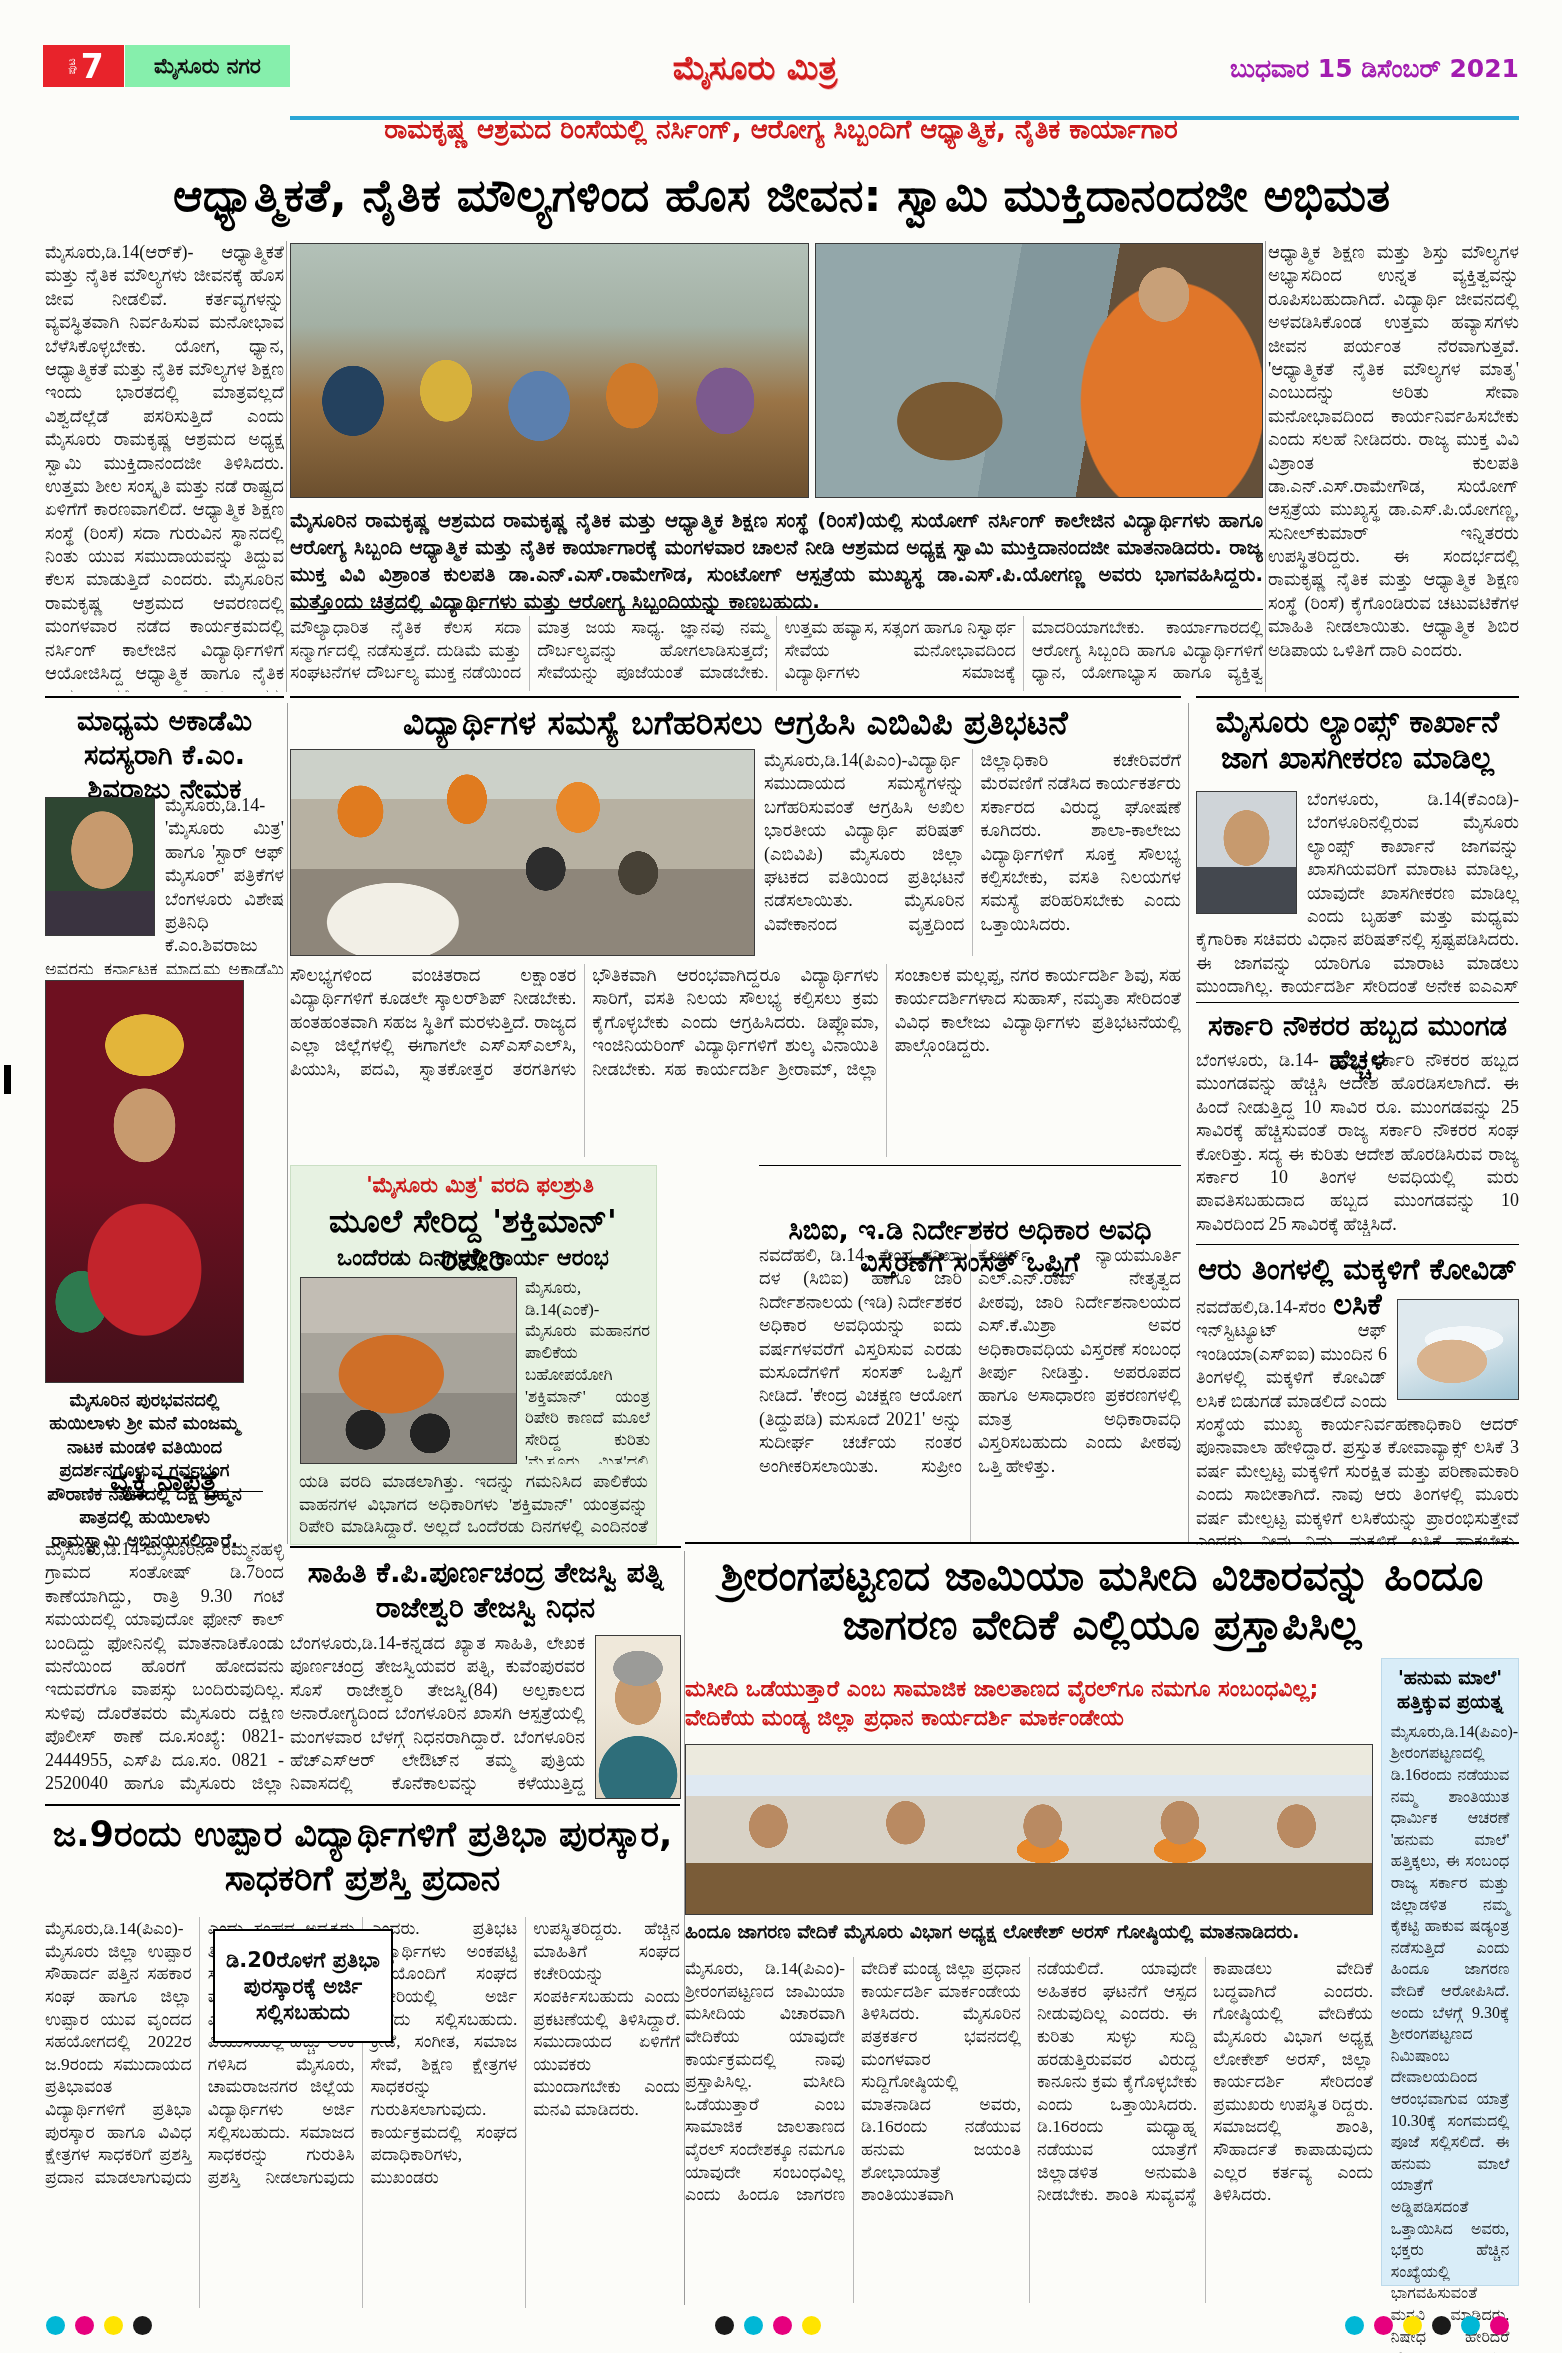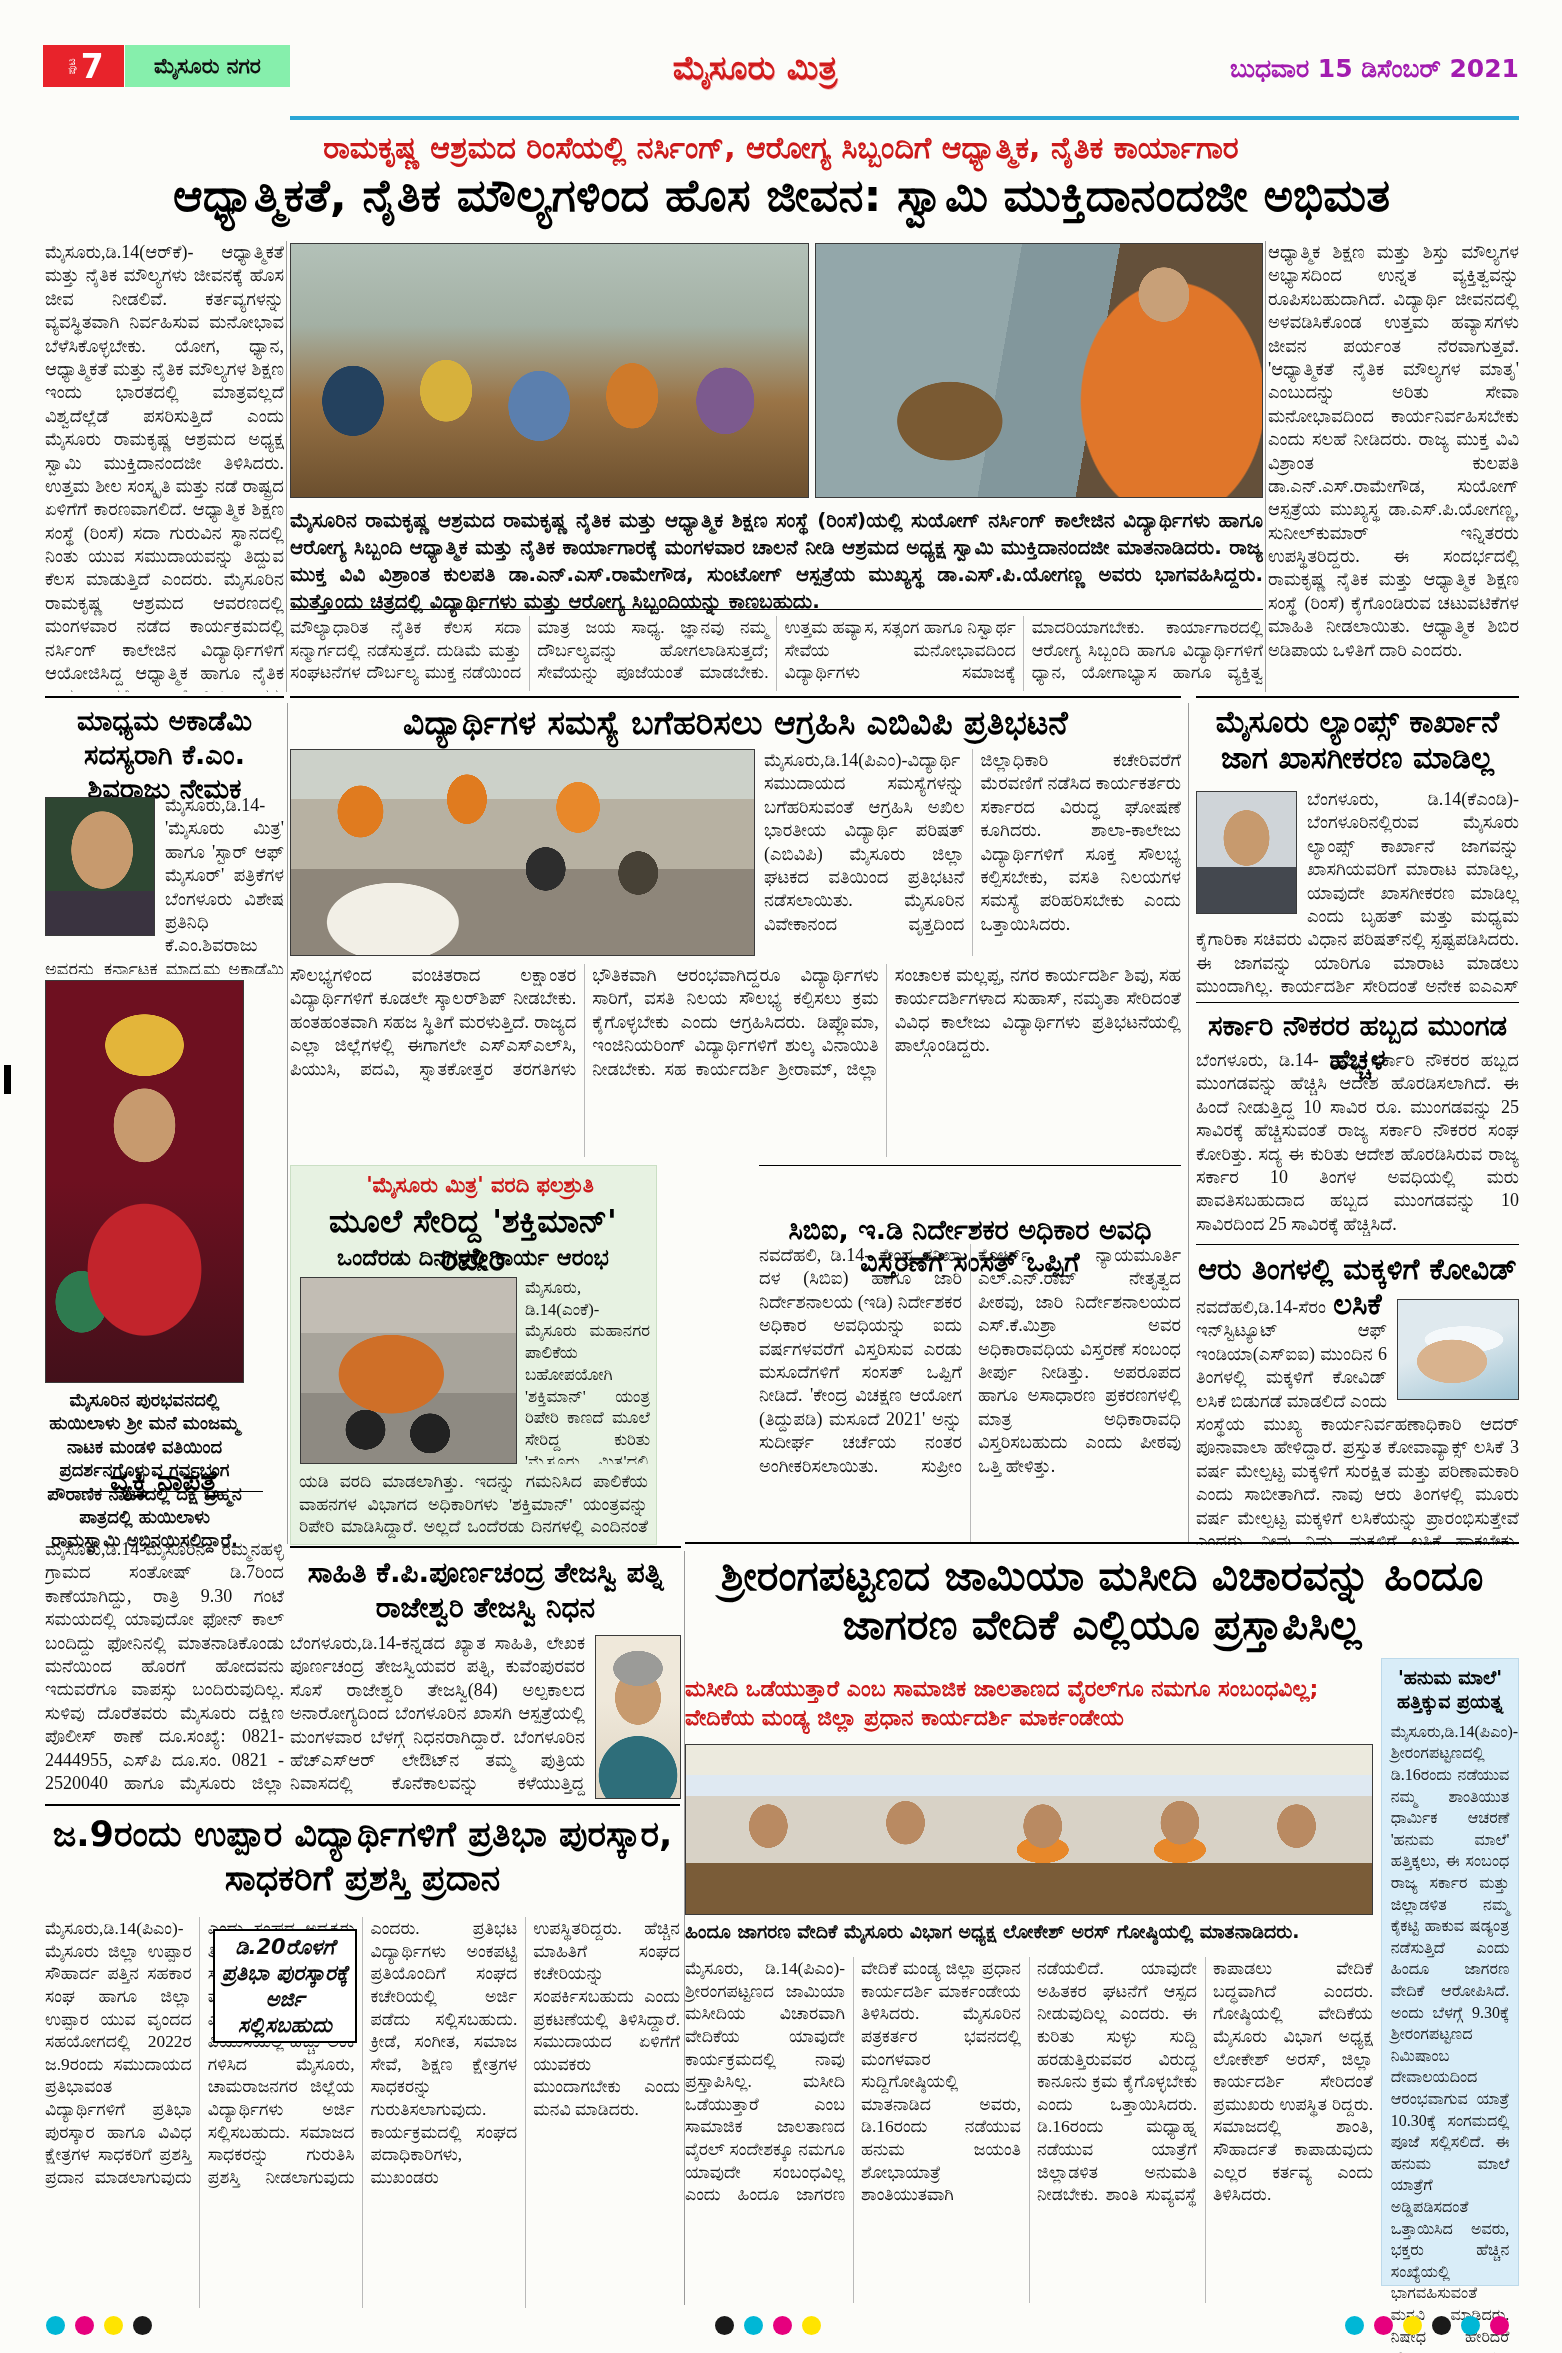--- a/index.html
+++ b/index.html
@@ -102,21 +102,21 @@
   <span class="lbl">ಪುಟ</span>
   <span class="num">7</span>
 </div>
 <div class="abs sectionbox" style="left:125px;top:45px;width:165px;height:42px;">
   <span>ಮೈಸೂರು ನಗರ</span>
 </div>
 <div class="abs masthead" style="left:552px;top:48px;width:406px;">ಮೈಸೂರು ಮಿತ್ರ</div>
 <div class="abs dateline" style="left:1087px;top:54px;width:432px;">ಬುಧವಾರ 15 ಡಿಸೆಂಬರ್ 2021</div>
 <div class="abs bluerule" style="left:290px;top:116px;width:1229px;height:3.6px;"></div>
 
-<div class="abs hl red" style="left:94px;top:130px;width:1374px;font-size:30px;">ರಾಮಕೃಷ್ಣ ಆಶ್ರಮದ ರಿಂಸೆಯಲ್ಲಿ ನರ್ಸಿಂಗ್, ಆರೋಗ್ಯ ಸಿಬ್ಬಂದಿಗೆ ಆಧ್ಯಾತ್ಮಿಕ, ನೈತಿಕ ಕಾರ್ಯಾಗಾರ</div>
+<div class="abs hl red" style="left:94px;top:114px;width:1374px;font-size:26px;">ರಾಮಕೃಷ್ಣ ಆಶ್ರಮದ ರಿಂಸೆಯಲ್ಲಿ ನರ್ಸಿಂಗ್, ಆರೋಗ್ಯ ಸಿಬ್ಬಂದಿಗೆ ಆಧ್ಯಾತ್ಮಿಕ, ನೈತಿಕ ಕಾರ್ಯಾಗಾರ</div>
 <div class="abs hl" style="left:51px;top:171px;width:1461px;font-size:45px;line-height:1.1;">ಆಧ್ಯಾತ್ಮಿಕತೆ, ನೈತಿಕ ಮೌಲ್ಯಗಳಿಂದ ಹೊಸ ಜೀವನ: ಸ್ವಾಮಿ ಮುಕ್ತಿದಾನಂದಜೀ ಅಭಿಮತ</div>
 
 <div class="abs body-text" style="left:45px;top:241px;width:239px;height:451px;overflow:hidden;">ಮೈಸೂರು,ಡಿ.14(ಆರ್‌ಕೆ)- ಆಧ್ಯಾತ್ಮಿಕತೆ ಮತ್ತು ನೈತಿಕ ಮೌಲ್ಯಗಳು ಜೀವನಕ್ಕೆ ಹೊಸ ಜೀವ ನೀಡಲಿವೆ. ಕರ್ತವ್ಯಗಳನ್ನು ವ್ಯವಸ್ಥಿತವಾಗಿ ನಿರ್ವಹಿಸುವ ಮನೋಭಾವ ಬೆಳೆಸಿಕೊಳ್ಳಬೇಕು. ಯೋಗ, ಧ್ಯಾನ, ಆಧ್ಯಾತ್ಮಿಕತೆ ಮತ್ತು ನೈತಿಕ ಮೌಲ್ಯಗಳ ಶಿಕ್ಷಣ ಇಂದು ಭಾರತದಲ್ಲಿ ಮಾತ್ರವಲ್ಲದೆ ವಿಶ್ವದೆಲ್ಲೆಡೆ ಪಸರಿಸುತ್ತಿದೆ ಎಂದು ಮೈಸೂರು ರಾಮಕೃಷ್ಣ ಆಶ್ರಮದ ಅಧ್ಯಕ್ಷ ಸ್ವಾಮಿ ಮುಕ್ತಿದಾನಂದಜೀ ತಿಳಿಸಿದರು. ಉತ್ತಮ ಶೀಲ ಸಂಸ್ಕೃತಿ ಮತ್ತು ನಡೆ ರಾಷ್ಟ್ರದ ಏಳಿಗೆಗೆ ಕಾರಣವಾಗಲಿದೆ. ಆಧ್ಯಾತ್ಮಿಕ ಶಿಕ್ಷಣ ಸಂಸ್ಥೆ (ರಿಂಸೆ) ಸದಾ ಗುರುವಿನ ಸ್ಥಾನದಲ್ಲಿ ನಿಂತು ಯುವ ಸಮುದಾಯವನ್ನು ತಿದ್ದುವ ಕೆಲಸ ಮಾಡುತ್ತಿದೆ ಎಂದರು. ಮೈಸೂರಿನ ರಾಮಕೃಷ್ಣ ಆಶ್ರಮದ ಆವರಣದಲ್ಲಿ ಮಂಗಳವಾರ ನಡೆದ ಕಾರ್ಯಕ್ರಮದಲ್ಲಿ ನರ್ಸಿಂಗ್ ಕಾಲೇಜಿನ ವಿದ್ಯಾರ್ಥಿಗಳಿಗೆ ಆಯೋಜಿಸಿದ್ದ ಆಧ್ಯಾತ್ಮಿಕ ಹಾಗೂ ನೈತಿಕ ಕಾರ್ಯಾಗಾರಕ್ಕೆ ಚಾಲನೆ ನೀಡಿ ಅವರು ಮಾತನಾಡಿದರು.</div>
 <div class="abs photo ph-classroom" style="left:290px;top:243px;width:519px;height:255px;"></div>
 <div class="abs photo ph-swami" style="left:815px;top:243px;width:448px;height:255px;"></div>
 <div class="abs body-text" style="left:1268px;top:241px;width:251px;height:451px;overflow:hidden;">ಆಧ್ಯಾತ್ಮಿಕ ಶಿಕ್ಷಣ ಮತ್ತು ಶಿಸ್ತು ಮೌಲ್ಯಗಳ ಅಭ್ಯಾಸದಿಂದ ಉನ್ನತ ವ್ಯಕ್ತಿತ್ವವನ್ನು ರೂಪಿಸಬಹುದಾಗಿದೆ. ವಿದ್ಯಾರ್ಥಿ ಜೀವನದಲ್ಲಿ ಅಳವಡಿಸಿಕೊಂಡ ಉತ್ತಮ ಹವ್ಯಾಸಗಳು ಜೀವನ ಪರ್ಯಂತ ನೆರವಾಗುತ್ತವೆ. 'ಆಧ್ಯಾತ್ಮಿಕತೆ ನೈತಿಕ ಮೌಲ್ಯಗಳ ಮಾತೃ' ಎಂಬುದನ್ನು ಅರಿತು ಸೇವಾ ಮನೋಭಾವದಿಂದ ಕಾರ್ಯನಿರ್ವಹಿಸಬೇಕು ಎಂದು ಸಲಹೆ ನೀಡಿದರು. ರಾಜ್ಯ ಮುಕ್ತ ವಿವಿ ವಿಶ್ರಾಂತ ಕುಲಪತಿ ಡಾ.ಎನ್.ಎಸ್.ರಾಮೇಗೌಡ, ಸುಯೋಗ್ ಆಸ್ಪತ್ರೆಯ ಮುಖ್ಯಸ್ಥ ಡಾ.ಎಸ್.ಪಿ.ಯೋಗಣ್ಣ, ಸುನೀಲ್‌ಕುಮಾರ್ ಇನ್ನಿತರರು ಉಪಸ್ಥಿತರಿದ್ದರು. ಈ ಸಂದರ್ಭದಲ್ಲಿ ರಾಮಕೃಷ್ಣ ನೈತಿಕ ಮತ್ತು ಆಧ್ಯಾತ್ಮಿಕ ಶಿಕ್ಷಣ ಸಂಸ್ಥೆ (ರಿಂಸೆ) ಕೈಗೊಂಡಿರುವ ಚಟುವಟಿಕೆಗಳ ಮಾಹಿತಿ ನೀಡಲಾಯಿತು. ಆಧ್ಯಾತ್ಮಿಕ ಶಿಬಿರ ಅಡಿಪಾಯ ಒಳಿತಿಗೆ ದಾರಿ ಎಂದರು.</div>
 
 <div class="abs vline" style="left:286px;top:241px;height:451px;"></div>
 <div class="abs vline" style="left:1265px;top:241px;height:451px;"></div>
 
@@ -180,21 +180,21 @@
 <div class="abs hl" style="left:290px;top:1555px;width:391px;font-size:28px;line-height:1.25;">ಸಾಹಿತಿ ಕೆ.ಪಿ.ಪೂರ್ಣಚಂದ್ರ ತೇಜಸ್ವಿ ಪತ್ನಿ ರಾಜೇಶ್ವರಿ ತೇಜಸ್ವಿ ನಿಧನ</div>
 <div class="abs" style="left:290px;top:1632px;width:391px;height:168px;overflow:hidden;">
   <div class="photo ph-rajeshwari float-r" style="width:86px;height:164px;"></div>
   <div class="body-text">ಬೆಂಗಳೂರು,ಡಿ.14-ಕನ್ನಡದ ಖ್ಯಾತ ಸಾಹಿತಿ, ಲೇಖಕ ಪೂರ್ಣಚಂದ್ರ ತೇಜಸ್ವಿಯವರ ಪತ್ನಿ, ಕುವೆಂಪುರವರ ಸೊಸೆ ರಾಜೇಶ್ವರಿ ತೇಜಸ್ವಿ(84) ಅಲ್ಪಕಾಲದ ಅನಾರೋಗ್ಯದಿಂದ ಬೆಂಗಳೂರಿನ ಖಾಸಗಿ ಆಸ್ಪತ್ರೆಯಲ್ಲಿ ಮಂಗಳವಾರ ಬೆಳಗ್ಗೆ ನಿಧನರಾಗಿದ್ದಾರೆ. ಬೆಂಗಳೂರಿನ ಹೆಚ್‌ಎಸ್‌ಆರ್ ಲೇಔಟ್‌ನ ತಮ್ಮ ಪುತ್ರಿಯ ನಿವಾಸದಲ್ಲಿ ಕೊನೆಕಾಲವನ್ನು ಕಳೆಯುತ್ತಿದ್ದ ರಾಜೇಶ್ವರಿಯವರ ದೇಹವನ್ನು ದಾನ ಮಾಡಲು ಕುಟುಂಬದವರು ನಿರ್ಧರಿಸಿದ್ದಾರೆ. 1966ರಲ್ಲಿ ಕುವೆಂಪುರವರ ಪುತ್ರ ಪೂರ್ಣಚಂದ್ರ ತೇಜಸ್ವಿಯವರನ್ನು ವಿವಾಹವಾಗಿದ್ದ ರಾಜೇಶ್ವರಿಯವರು ಮೊದಲಿಗೆ 'ನನ್ನ ತೇಜಸ್ವಿ' ಪುಸ್ತಕ ಬರೆದು ಖ್ಯಾತಿ ಪಡೆದಿದ್ದರು. ಇವರ ನಿಧನಕ್ಕೆ ನಾಡಿನ ಹಲವು ಗಣ್ಯರು ತೀವ್ರ ಸಂತಾಪ ಸೂಚಿಸಿದ್ದಾರೆ.</div>
 </div>
 <div class="abs vline" style="left:684px;top:1551px;height:754px;"></div>
 
 <div class="abs hrule" style="left:45px;top:1804px;width:635px;height:2.2px;"></div>
 <div class="abs hl" style="left:45px;top:1813px;width:635px;font-size:35px;line-height:1.25;">ಜ.9ರಂದು ಉಪ್ಪಾರ ವಿದ್ಯಾರ್ಥಿಗಳಿಗೆ ಪ್ರತಿಭಾ ಪುರಸ್ಕಾರ, ಸಾಧಕರಿಗೆ ಪ್ರಶಸ್ತಿ ಪ್ರದಾನ</div>
 <div class="abs body-text cols4" style="left:45px;top:1917px;width:635px;height:391px;overflow:hidden;font-size:17.4px;">ಮೈಸೂರು,ಡಿ.14(ಪಿಎಂ)-ಮೈಸೂರು ಜಿಲ್ಲಾ ಉಪ್ಪಾರ ಸೌಹಾರ್ದ ಪತ್ತಿನ ಸಹಕಾರ ಸಂಘ ಹಾಗೂ ಜಿಲ್ಲಾ ಉಪ್ಪಾರ ಯುವ ವೃಂದದ ಸಹಯೋಗದಲ್ಲಿ 2022ರ ಜ.9ರಂದು ಸಮುದಾಯದ ಪ್ರತಿಭಾವಂತ ವಿದ್ಯಾರ್ಥಿಗಳಿಗೆ ಪ್ರತಿಭಾ ಪುರಸ್ಕಾರ ಹಾಗೂ ವಿವಿಧ ಕ್ಷೇತ್ರಗಳ ಸಾಧಕರಿಗೆ ಪ್ರಶಸ್ತಿ ಪ್ರದಾನ ಮಾಡಲಾಗುವುದು ಎಂದು ಸಂಘದ ಅಧ್ಯಕ್ಷರು ತಿಳಿಸಿದರು. ಸುದ್ದಿಗೋಷ್ಠಿಯಲ್ಲಿ ಮಾತನಾಡಿದ ಅವರು, ಎಸ್‌ಎಸ್‌ಎಲ್‌ಸಿ ಮತ್ತು ಪಿಯುಸಿಯಲ್ಲಿ ಹೆಚ್ಚು ಅಂಕ ಗಳಿಸಿದ ಮೈಸೂರು, ಚಾಮರಾಜನಗರ ಜಿಲ್ಲೆಯ ವಿದ್ಯಾರ್ಥಿಗಳು ಅರ್ಜಿ ಸಲ್ಲಿಸಬಹುದು. ಸಮಾಜದ ಸಾಧಕರನ್ನು ಗುರುತಿಸಿ ಪ್ರಶಸ್ತಿ ನೀಡಲಾಗುವುದು ಎಂದರು. ಪ್ರತಿಭಟ ವಿದ್ಯಾರ್ಥಿಗಳು ಅಂಕಪಟ್ಟಿ ಪ್ರತಿಯೊಂದಿಗೆ ಸಂಘದ ಕಚೇರಿಯಲ್ಲಿ ಅರ್ಜಿ ಪಡೆದು ಸಲ್ಲಿಸಬಹುದು. ಕ್ರೀಡೆ, ಸಂಗೀತ, ಸಮಾಜ ಸೇವೆ, ಶಿಕ್ಷಣ ಕ್ಷೇತ್ರಗಳ ಸಾಧಕರನ್ನು ಗುರುತಿಸಲಾಗುವುದು. ಕಾರ್ಯಕ್ರಮದಲ್ಲಿ ಸಂಘದ ಪದಾಧಿಕಾರಿಗಳು, ಮುಖಂಡರು ಉಪಸ್ಥಿತರಿದ್ದರು. ಹೆಚ್ಚಿನ ಮಾಹಿತಿಗೆ ಸಂಘದ ಕಚೇರಿಯನ್ನು ಸಂಪರ್ಕಿಸಬಹುದು ಎಂದು ಪ್ರಕಟಣೆಯಲ್ಲಿ ತಿಳಿಸಿದ್ದಾರೆ. ಸಮುದಾಯದ ಏಳಿಗೆಗೆ ಯುವಕರು ಮುಂದಾಗಬೇಕು ಎಂದು ಮನವಿ ಮಾಡಿದರು.</div>
-<div class="abs notebox" style="left:213px;top:1929px;width:144px;height:114px;font-style:italic;">
+<div class="abs notebox" style="left:213px;top:1929px;width:180px;height:114px;">
   <span>ಡಿ.20ರೊಳಗೆ ಪ್ರತಿಭಾ ಪುರಸ್ಕಾರಕ್ಕೆ ಅರ್ಜಿ ಸಲ್ಲಿಸಬಹುದು</span>
 </div>
 
 <div class="abs hrule" style="left:685px;top:1542px;width:834px;height:2.2px;"></div>
 <div class="abs hl" style="left:685px;top:1552px;width:834px;font-size:41px;line-height:1.2;">ಶ್ರೀರಂಗಪಟ್ಟಣದ ಜಾಮಿಯಾ ಮಸೀದಿ ವಿಚಾರವನ್ನು ಹಿಂದೂ ಜಾಗರಣ ವೇದಿಕೆ ಎಲ್ಲಿಯೂ ಪ್ರಸ್ತಾಪಿಸಿಲ್ಲ</div>
 <div class="abs hl red" style="left:685px;top:1675px;width:692px;font-size:22px;line-height:1.3;text-align:left;">ಮಸೀದಿ ಒಡೆಯುತ್ತಾರೆ ಎಂಬ ಸಾಮಾಜಿಕ ಜಾಲತಾಣದ ವೈರಲ್‌ಗೂ ನಮಗೂ ಸಂಬಂಧವಿಲ್ಲ; ವೇದಿಕೆಯ ಮಂಡ್ಯ ಜಿಲ್ಲಾ ಪ್ರಧಾನ ಕಾರ್ಯದರ್ಶಿ ಮಾರ್ಕಂಡೇಯ</div>
 <div class="abs photo ph-presser" style="left:685px;top:1744px;width:688px;height:171px;"></div>
 <div class="abs cap" style="left:685px;top:1920px;width:688px;font-size:19px;">ಹಿಂದೂ ಜಾಗರಣ ವೇದಿಕೆ ಮೈಸೂರು ವಿಭಾಗ ಅಧ್ಯಕ್ಷ ಲೋಕೇಶ್ ಅರಸ್ ಗೋಷ್ಠಿಯಲ್ಲಿ ಮಾತನಾಡಿದರು.</div>
 <div class="abs body-text cols4" style="left:685px;top:1957px;width:688px;height:346px;overflow:hidden;font-size:17.4px;">ಮೈಸೂರು, ಡಿ.14(ಪಿಎಂ)- ಶ್ರೀರಂಗಪಟ್ಟಣದ ಜಾಮಿಯಾ ಮಸೀದಿಯ ವಿಚಾರವಾಗಿ ವೇದಿಕೆಯ ಯಾವುದೇ ಕಾರ್ಯಕ್ರಮದಲ್ಲಿ ನಾವು ಪ್ರಸ್ತಾಪಿಸಿಲ್ಲ. ಮಸೀದಿ ಒಡೆಯುತ್ತಾರೆ ಎಂಬ ಸಾಮಾಜಿಕ ಜಾಲತಾಣದ ವೈರಲ್ ಸಂದೇಶಕ್ಕೂ ನಮಗೂ ಯಾವುದೇ ಸಂಬಂಧವಿಲ್ಲ ಎಂದು ಹಿಂದೂ ಜಾಗರಣ ವೇದಿಕೆ ಮಂಡ್ಯ ಜಿಲ್ಲಾ ಪ್ರಧಾನ ಕಾರ್ಯದರ್ಶಿ ಮಾರ್ಕಂಡೇಯ ತಿಳಿಸಿದರು. ಮೈಸೂರಿನ ಪತ್ರಕರ್ತರ ಭವನದಲ್ಲಿ ಮಂಗಳವಾರ ಸುದ್ದಿಗೋಷ್ಠಿಯಲ್ಲಿ ಮಾತನಾಡಿದ ಅವರು, ಡಿ.16ರಂದು ನಡೆಯುವ ಹನುಮ ಜಯಂತಿ ಶೋಭಾಯಾತ್ರೆ ಶಾಂತಿಯುತವಾಗಿ ನಡೆಯಲಿದೆ. ಯಾವುದೇ ಅಹಿತಕರ ಘಟನೆಗೆ ಆಸ್ಪದ ನೀಡುವುದಿಲ್ಲ ಎಂದರು. ಈ ಕುರಿತು ಸುಳ್ಳು ಸುದ್ದಿ ಹರಡುತ್ತಿರುವವರ ವಿರುದ್ಧ ಕಾನೂನು ಕ್ರಮ ಕೈಗೊಳ್ಳಬೇಕು ಎಂದು ಒತ್ತಾಯಿಸಿದರು. ಡಿ.16ರಂದು ಮಧ್ಯಾಹ್ನ ನಡೆಯುವ ಯಾತ್ರೆಗೆ ಜಿಲ್ಲಾಡಳಿತ ಅನುಮತಿ ನೀಡಬೇಕು. ಶಾಂತಿ ಸುವ್ಯವಸ್ಥೆ ಕಾಪಾಡಲು ವೇದಿಕೆ ಬದ್ಧವಾಗಿದೆ ಎಂದರು. ಗೋಷ್ಠಿಯಲ್ಲಿ ವೇದಿಕೆಯ ಮೈಸೂರು ವಿಭಾಗ ಅಧ್ಯಕ್ಷ ಲೋಕೇಶ್ ಅರಸ್, ಜಿಲ್ಲಾ ಕಾರ್ಯದರ್ಶಿ ಸೇರಿದಂತೆ ಪ್ರಮುಖರು ಉಪಸ್ಥಿತ ರಿದ್ದರು. ಸಮಾಜದಲ್ಲಿ ಶಾಂತಿ, ಸೌಹಾರ್ದತೆ ಕಾಪಾಡುವುದು ಎಲ್ಲರ ಕರ್ತವ್ಯ ಎಂದು ತಿಳಿಸಿದರು.</div>
 

